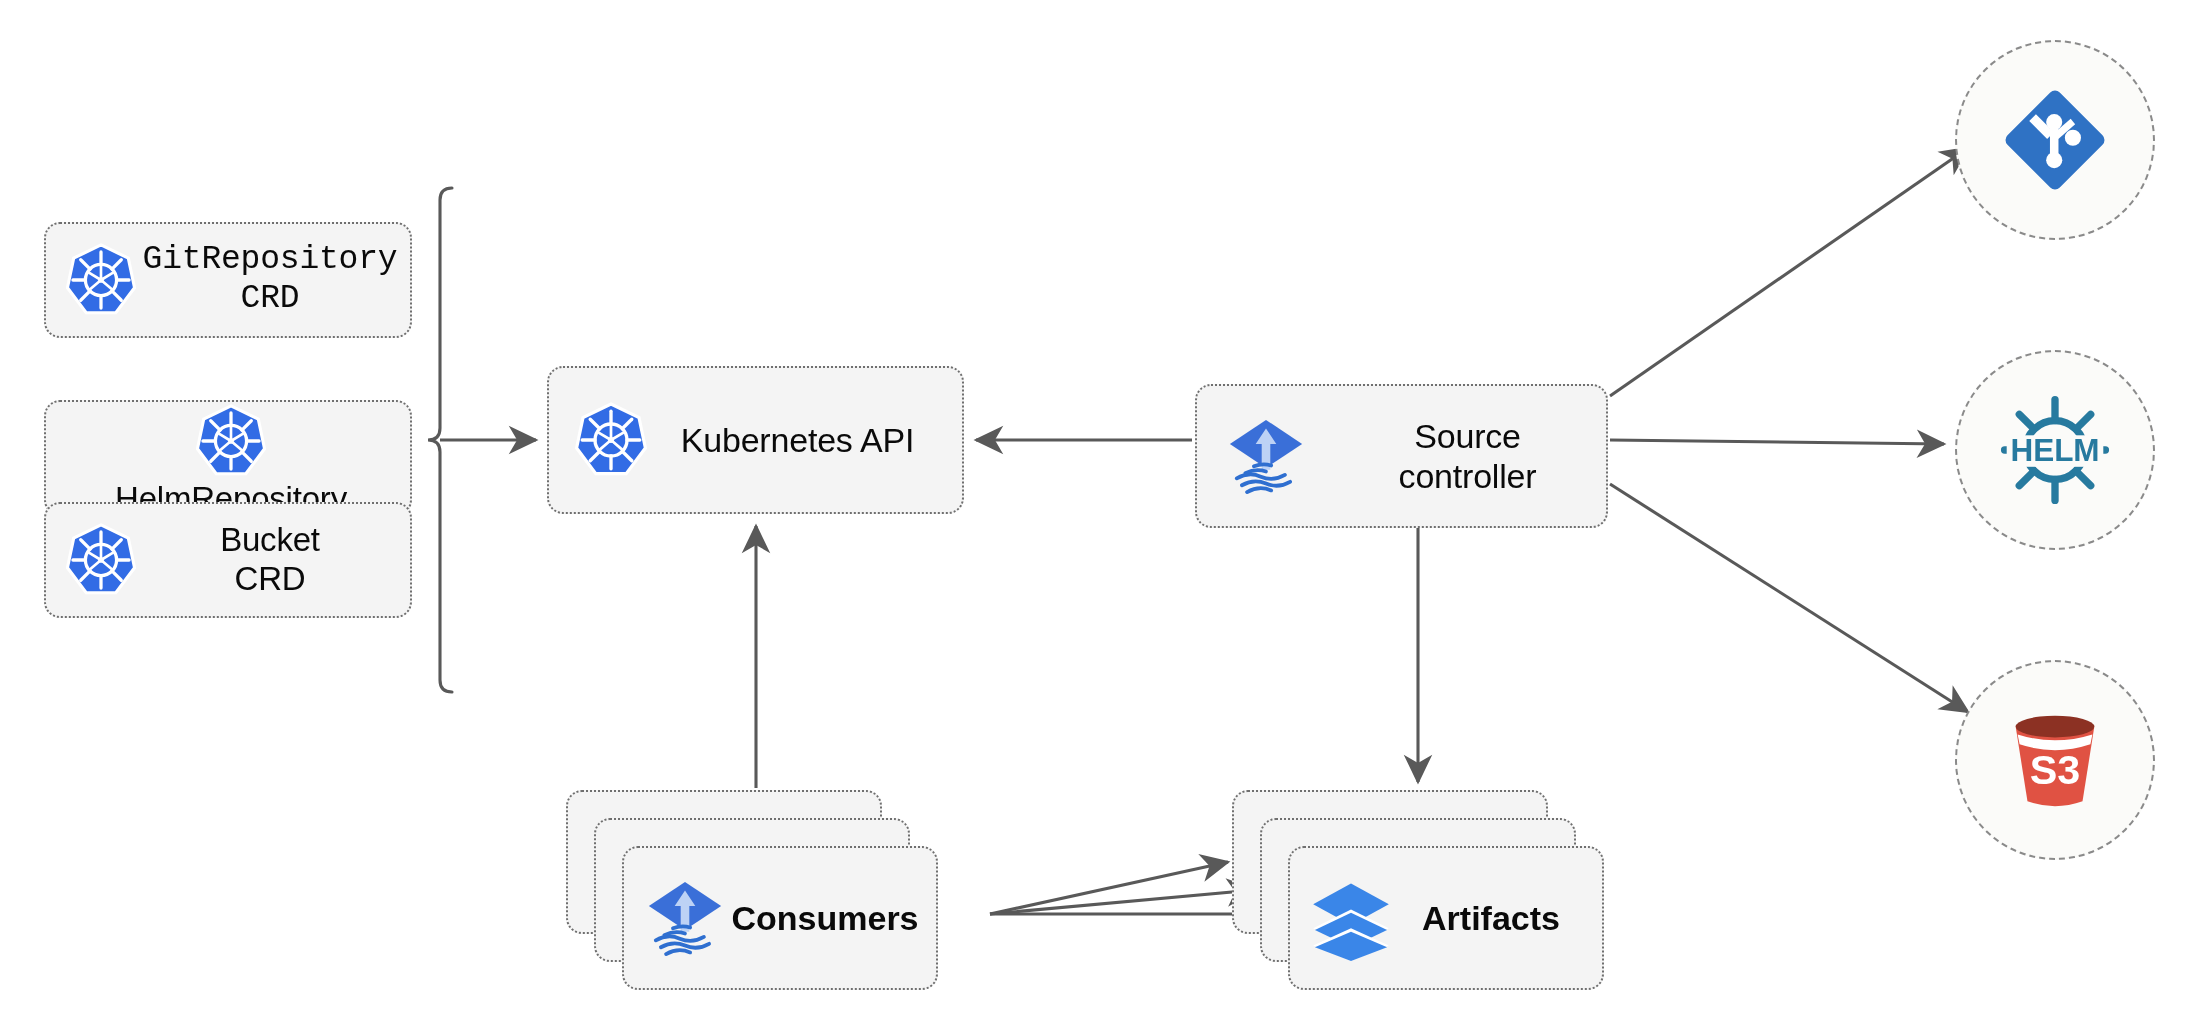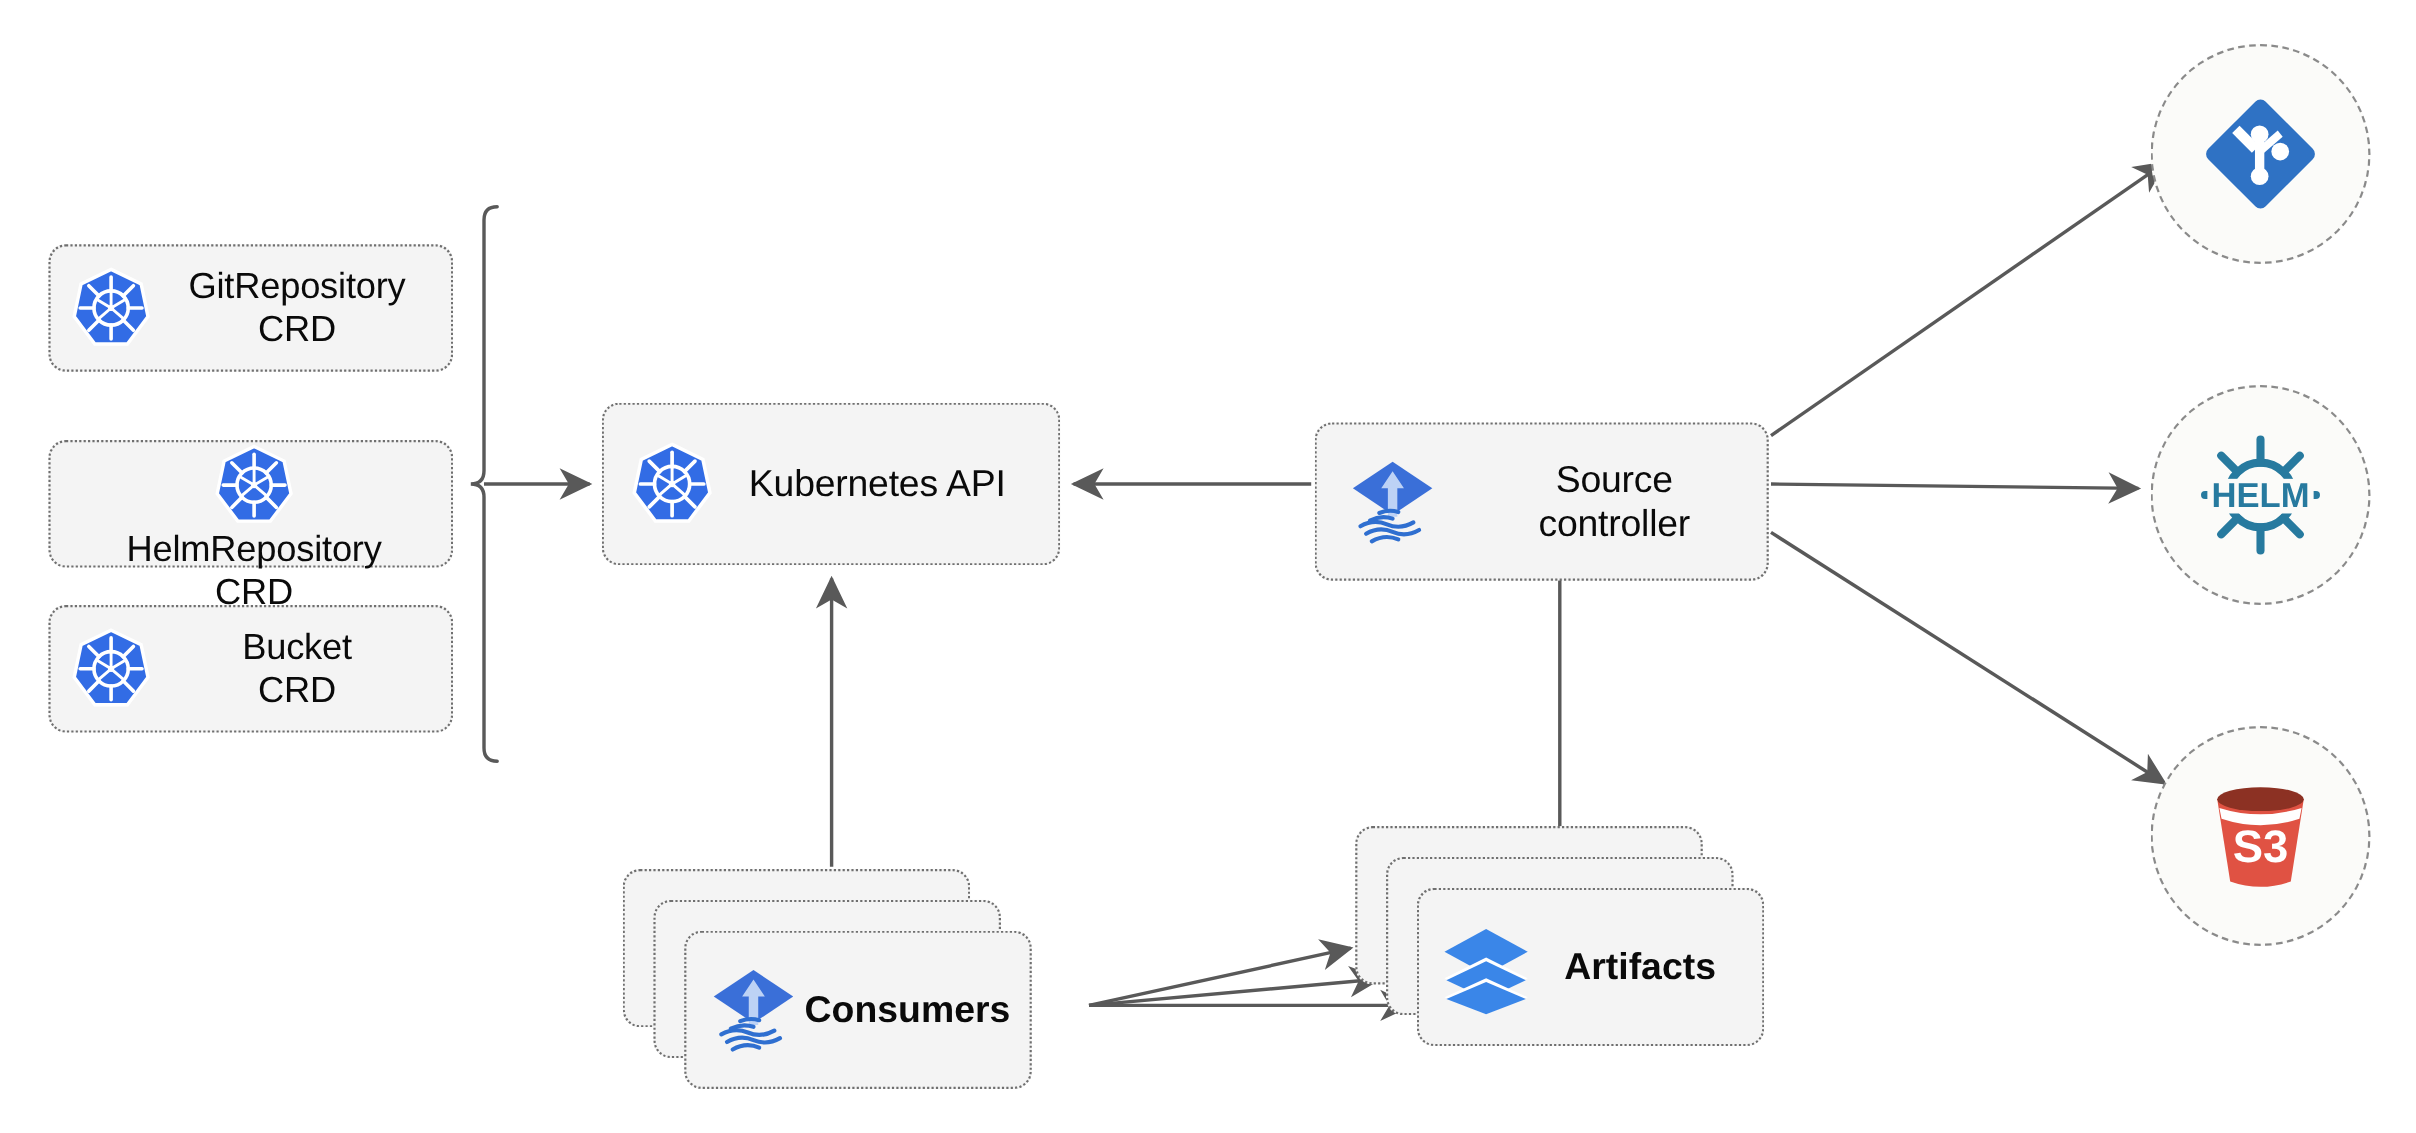--- a/index.html
+++ b/index.html
@@ -23,23 +23,23 @@
   .node .ico{flex:0 0 auto;display:flex;align-items:center;justify-content:center;}
   .node .lbl{
     flex:1 1 auto;text-align:center;color:#0a0a0a;
     line-height:1.18;white-space:pre-line;letter-spacing:-.2px;
   }
 
   
   .crd{width:368px;height:116px;left:44px;padding:0 10px 0 16px;}
   .crd .ico{width:78px;height:78px;}
   .crd .lbl{font-size:33px;}
-  #crd-git{top:222px;}
+  #crd-git{top:222px;font-family:Liberation Mono, monospace;}
   #crd-helm{top:400px;flex-direction:column;}
-  #crd-bucket{top:550px;}
+  #crd-bucket{top:502px;}
 
   
   #k8s-api{left:547px;top:366px;width:417px;height:148px;padding:0 18px 0 22px;}
   #k8s-api .ico{width:80px;height:80px;}
   #k8s-api .lbl{font-size:34px;}
 
   #source-controller{left:1195px;top:384px;width:413px;height:144px;padding:0 16px 0 26px;gap:36px;}
   #source-controller .ico{width:86px;height:86px;}
   #source-controller .lbl{font-size:34px;}
 
@@ -48,21 +48,21 @@
   .stack .card{
     position:absolute;box-sizing:border-box;
     background:#f4f4f4;border:2.6px dotted #6f6f6f;border-radius:16px;
   }
   .stack .card.ghost{background:#f4f4f4;}
   .stack .card.front{display:flex;align-items:center;}
   .stack .card.front .ico{flex:0 0 auto;width:86px;height:86px;display:flex;align-items:center;justify-content:center;}
   .stack .card.front .lbl{flex:1 1 auto;text-align:center;font-size:34px;color:#0a0a0a;font-weight:bold;}
 
   #consumers{left:566px;top:790px;width:372px;height:200px;}
-  #artifacts{left:1232px;top:751px;width:372px;height:200px;}
+  #artifacts{left:1232px;top:790px;width:372px;height:200px;}
   .stack .c0{left:0;top:0;width:316px;height:144px;}
   .stack .c1{left:28px;top:28px;width:316px;height:144px;}
   .stack .c2{left:56px;top:56px;width:316px;height:144px;padding:0 14px 0 18px;}
 
   
   .circ{
     position:absolute;box-sizing:border-box;
     width:200px;height:200px;border-radius:50%;
     background:#fbfbf9;
     border:2.6px dashed #8a8a8a;

